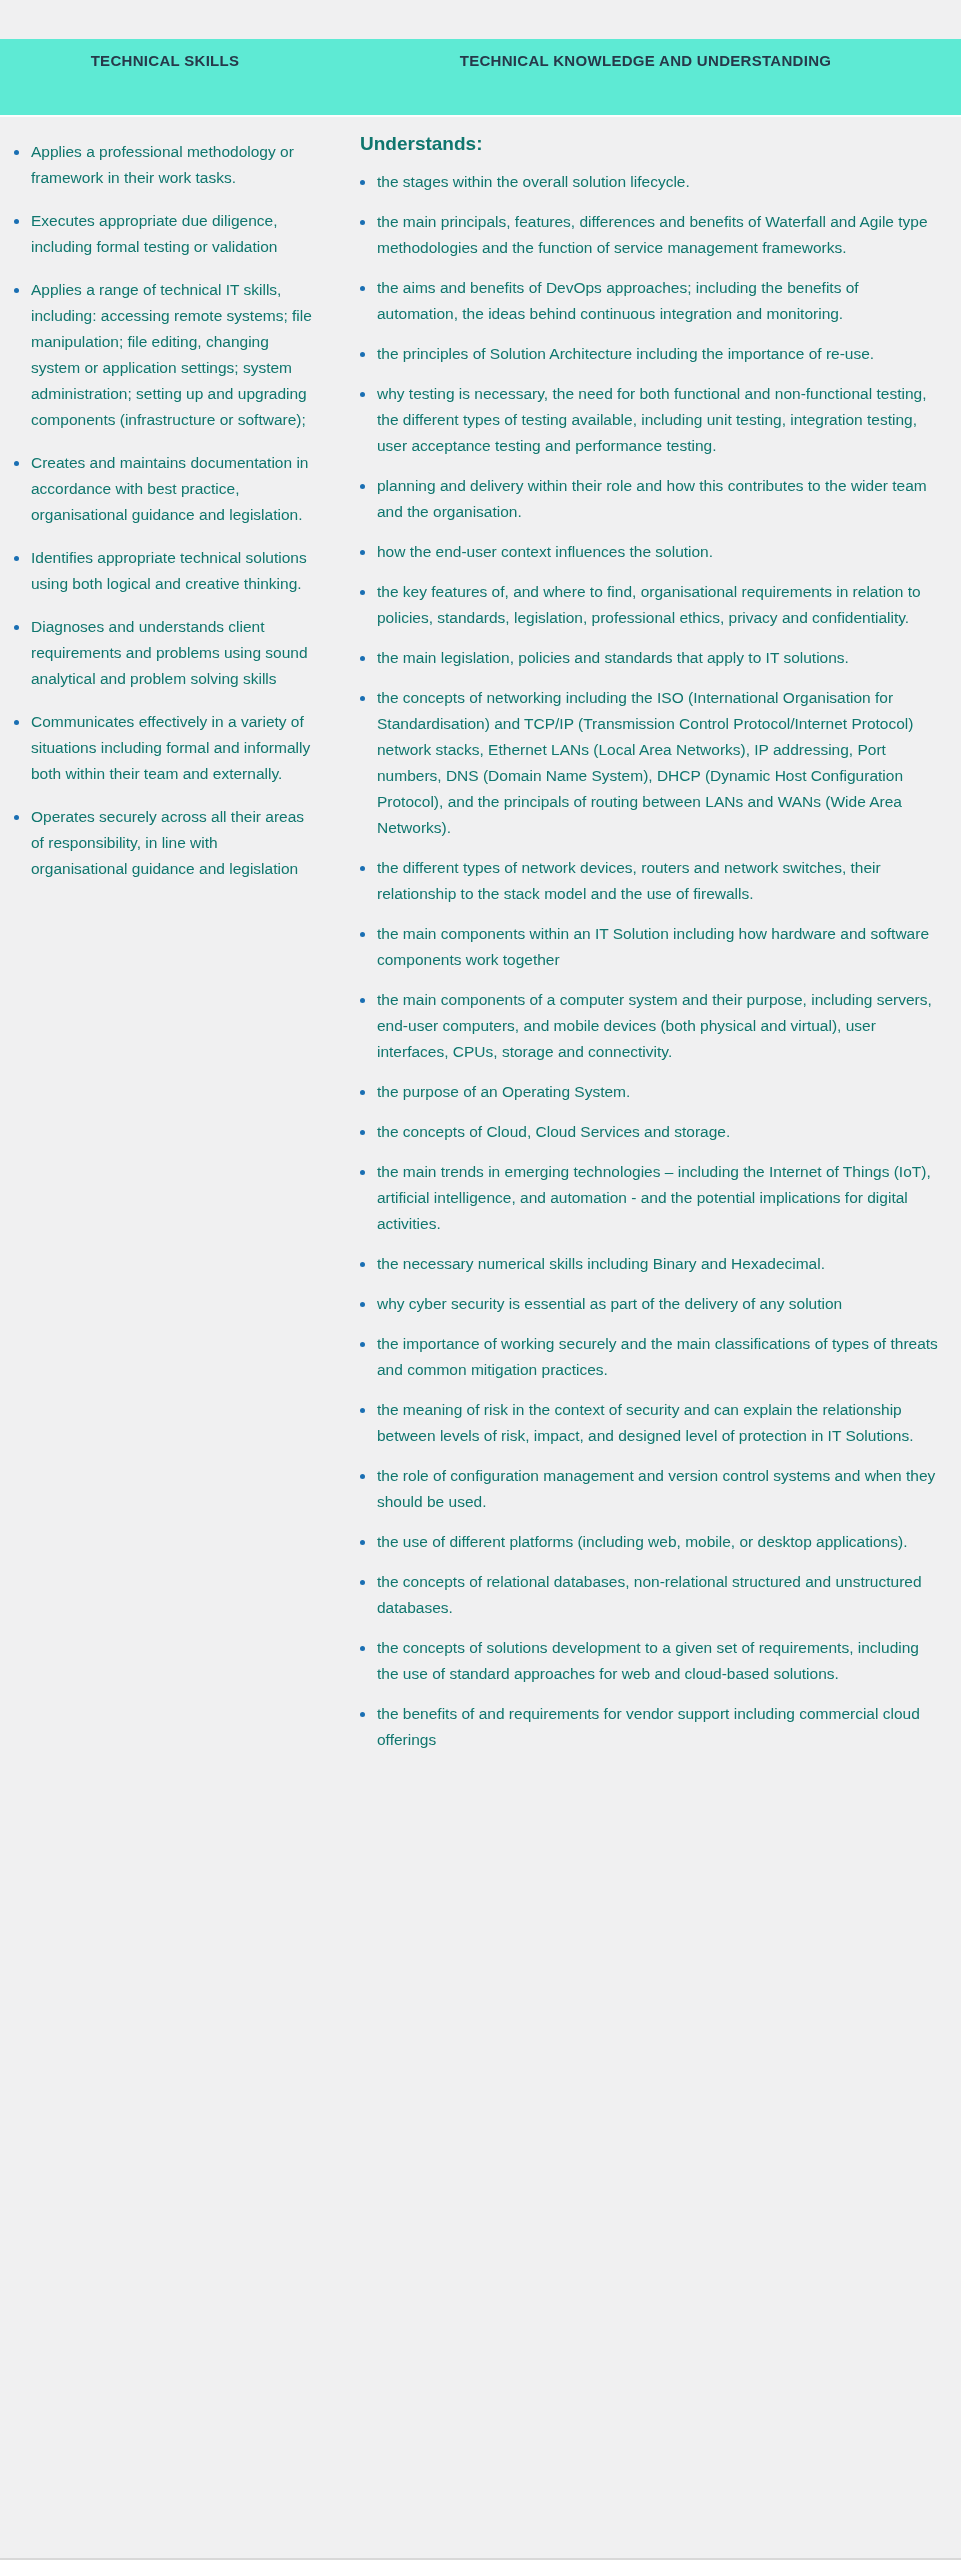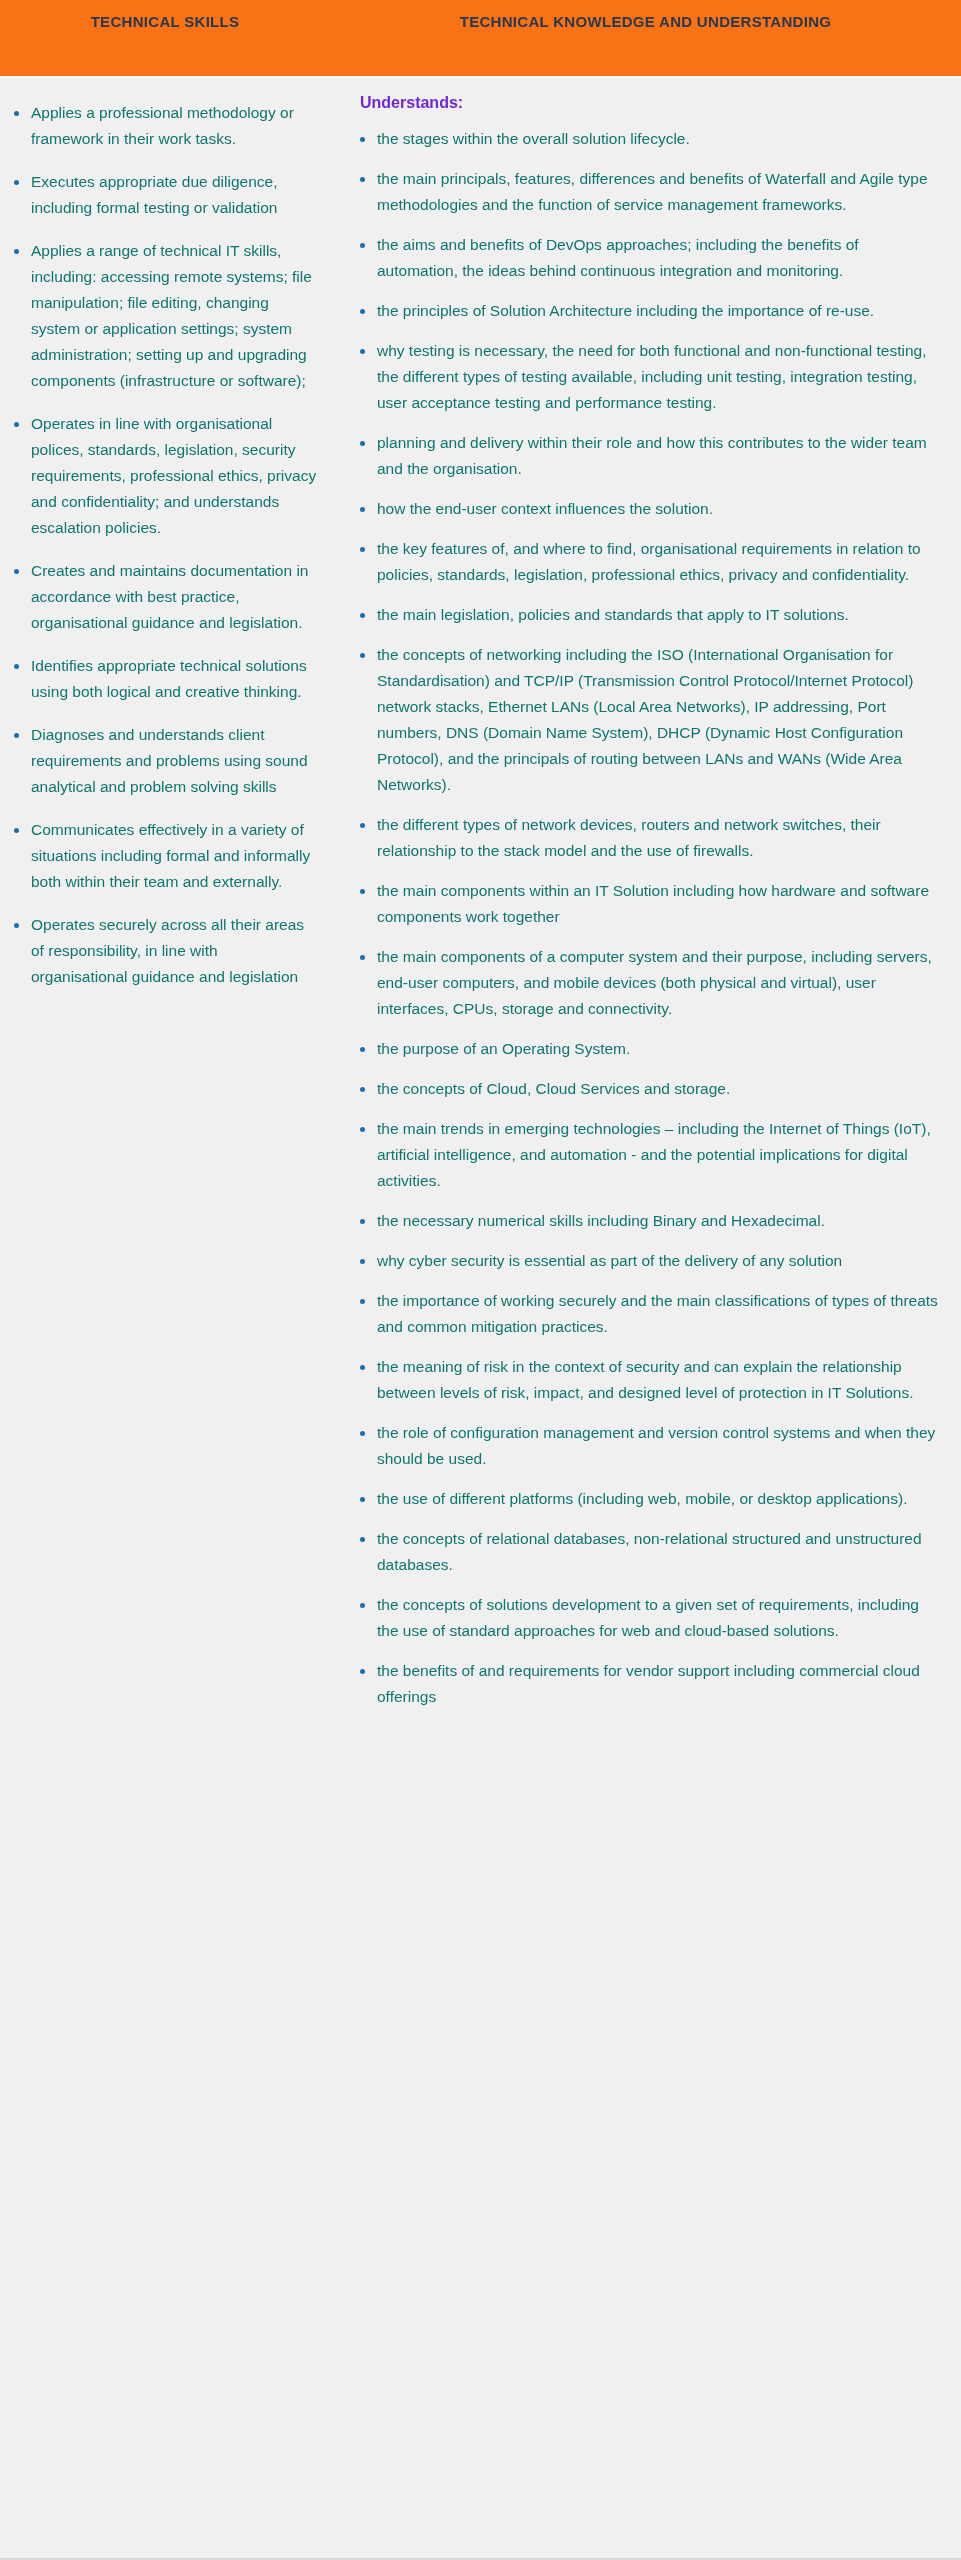--- a/index.html
+++ b/index.html
@@ -11,25 +11,26 @@
   .page {
     width: 961px;
     height: 2560px;
     overflow: hidden;
     display: flex;
     flex-direction: column;
     background: #f0f0f1;
   }
   .header-row {
     display: flex;
-    background: #f97316;
+    background: #5eead4;
     height: 78px;
     flex-shrink: 0;
     border-bottom: 2px solid #fdfdfd;
     box-sizing: border-box;
+    margin-top: 39px;
   }
   .header-cell {
     padding-top: 13px;
     text-align: center;
     font-weight: bold;
     font-size: 15px;
     letter-spacing: 0.3px;
     color: #27394a;
   }
   .header-cell.left { width: 330px; flex-shrink: 0; }
@@ -47,22 +48,22 @@
     box-sizing: border-box;
     padding: 22px 12px 0 14px;
   }
   .col-right {
     flex: 1;
     box-sizing: border-box;
     padding: 16px 22px 0 30px;
   }
   .understands-heading {
     font-weight: bold;
-    font-size: 16px;
-    color: #6d28d9;
+    font-size: 19px;
+    color: #0f766e;
     margin: 0 0 14px 0;
   }
   ul.bullet-list {
     list-style: none;
     margin: 0;
     padding: 0;
   }
   ul.bullet-list li {
     display: flex;
     align-items: flex-start;
@@ -101,24 +102,20 @@
           <li>
             <span class="bullet-dot"></span>
             <span>Executes appropriate due diligence, including formal testing or validation</span>
           </li>
           <li>
             <span class="bullet-dot"></span>
             <span>Applies a range of technical IT skills, including: accessing remote systems; file manipulation; file editing, changing system or application settings; system administration; setting up and upgrading components (infrastructure or software);</span>
           </li>
           <li>
             <span class="bullet-dot"></span>
-            <span>Operates in line with organisational polices, standards, legislation, security requirements, professional ethics, privacy and confidentiality; and understands escalation policies.</span>
-          </li>
-          <li>
-            <span class="bullet-dot"></span>
             <span>Creates and maintains documentation in accordance with best practice, organisational guidance and legislation.</span>
           </li>
           <li>
             <span class="bullet-dot"></span>
             <span>Identifies appropriate technical solutions using both logical and creative thinking.</span>
           </li>
           <li>
             <span class="bullet-dot"></span>
             <span>Diagnoses and understands client requirements and problems using sound analytical and problem solving skills</span>
           </li>

